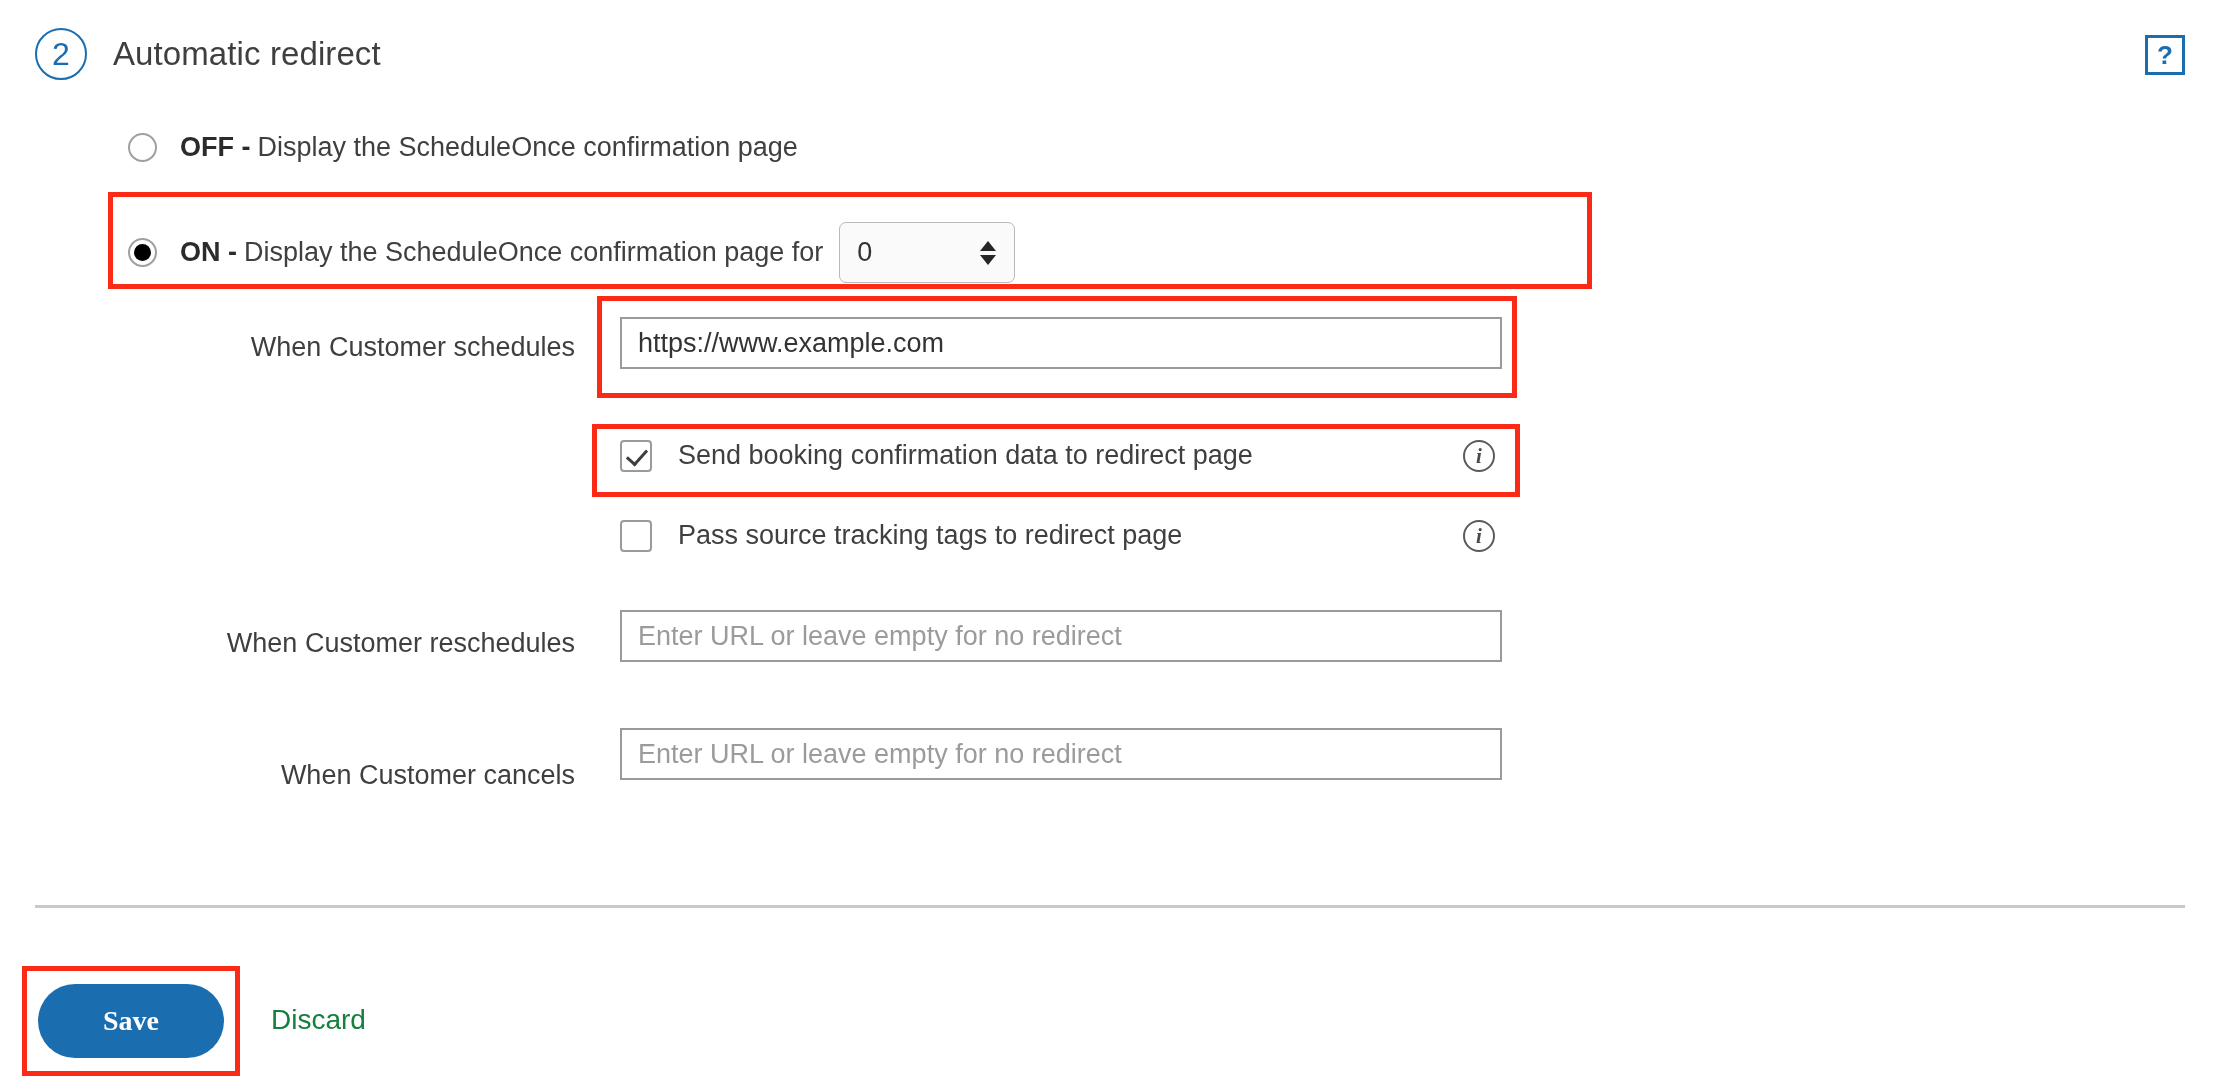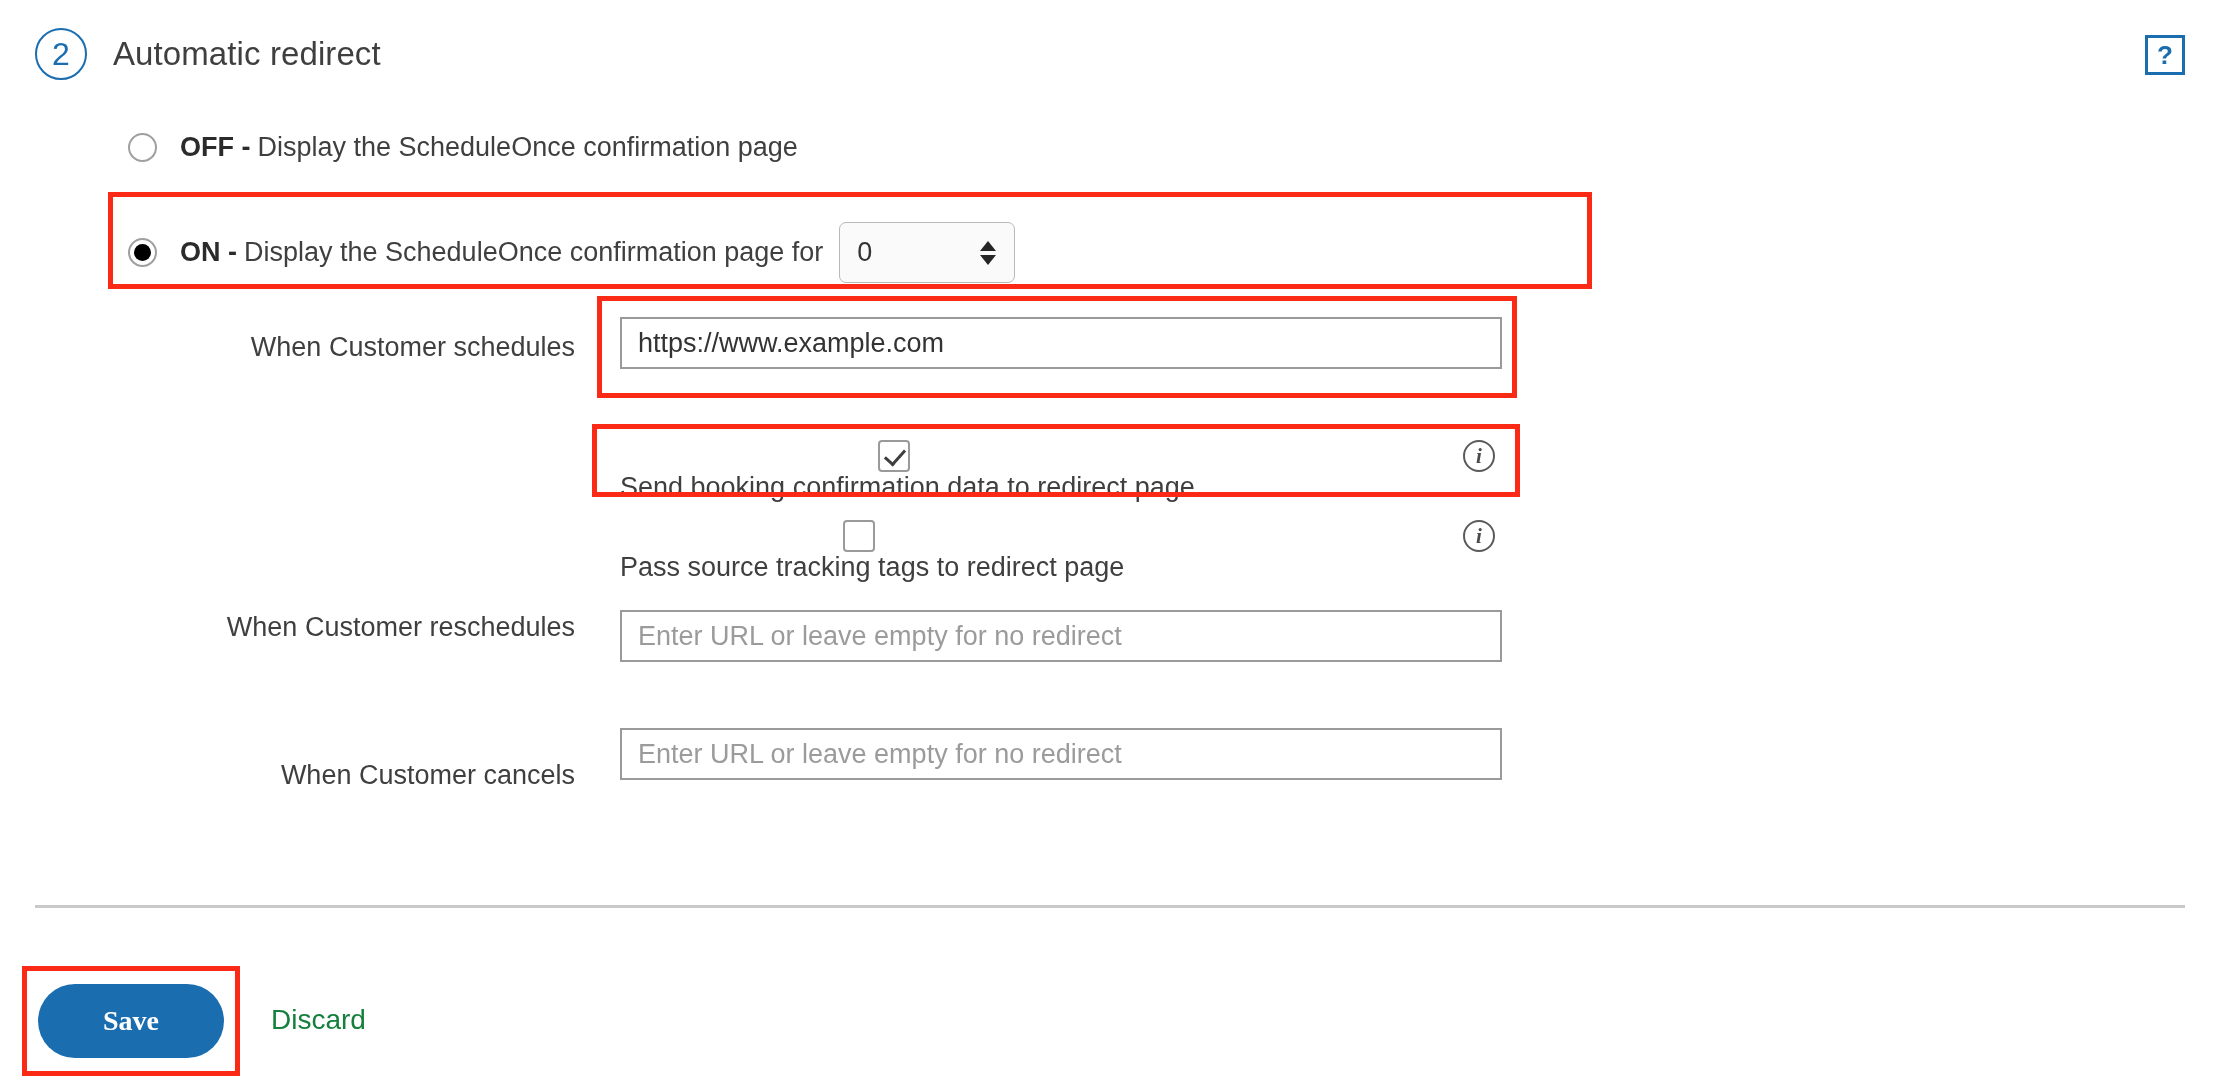--- a/index.html
+++ b/index.html
@@ -151,21 +151,21 @@
 
   
   .field-label {
     position: absolute;
     font-size: 27px;
     color: #3f3f3f;
     text-align: right;
     width: 420px;
   }
   #lbl-schedules   { left: 155px; top: 332px; }
-  #lbl-reschedules { left: 155px; top: 612px; }
+  #lbl-reschedules { left: 155px; top: 628px; }
   #lbl-cancels     { left: 155px; top: 760px; }
 
   .text-input {
     position: absolute;
     height: 52px;
     width: 882px;
     border: 2px solid #9a9a9a;
     box-sizing: border-box;
     background: #ffffff;
     font-size: 27px;
@@ -178,23 +178,21 @@
   }
   .text-input.placeholder { color: #9b9b9b; }
   #inp-schedules   { left: 620px; top: 317px; }
   #inp-reschedules { left: 620px; top: 610px; }
   #inp-cancels     { left: 620px; top: 728px; }
 
   
   .check-row {
     position: absolute;
     display: flex;
-    align-items: center;
-    font-size: 27px;
-    flex-direction: column;
+    font-size: 27px;
   }
   #row-send { left: 620px; top: 440px; }
   #row-pass { left: 620px; top: 520px; }
 
   .checkbox {
     width: 32px;
     height: 32px;
     border: 2px solid #9a9a9a;
     border-radius: 4px;
     box-sizing: border-box;

